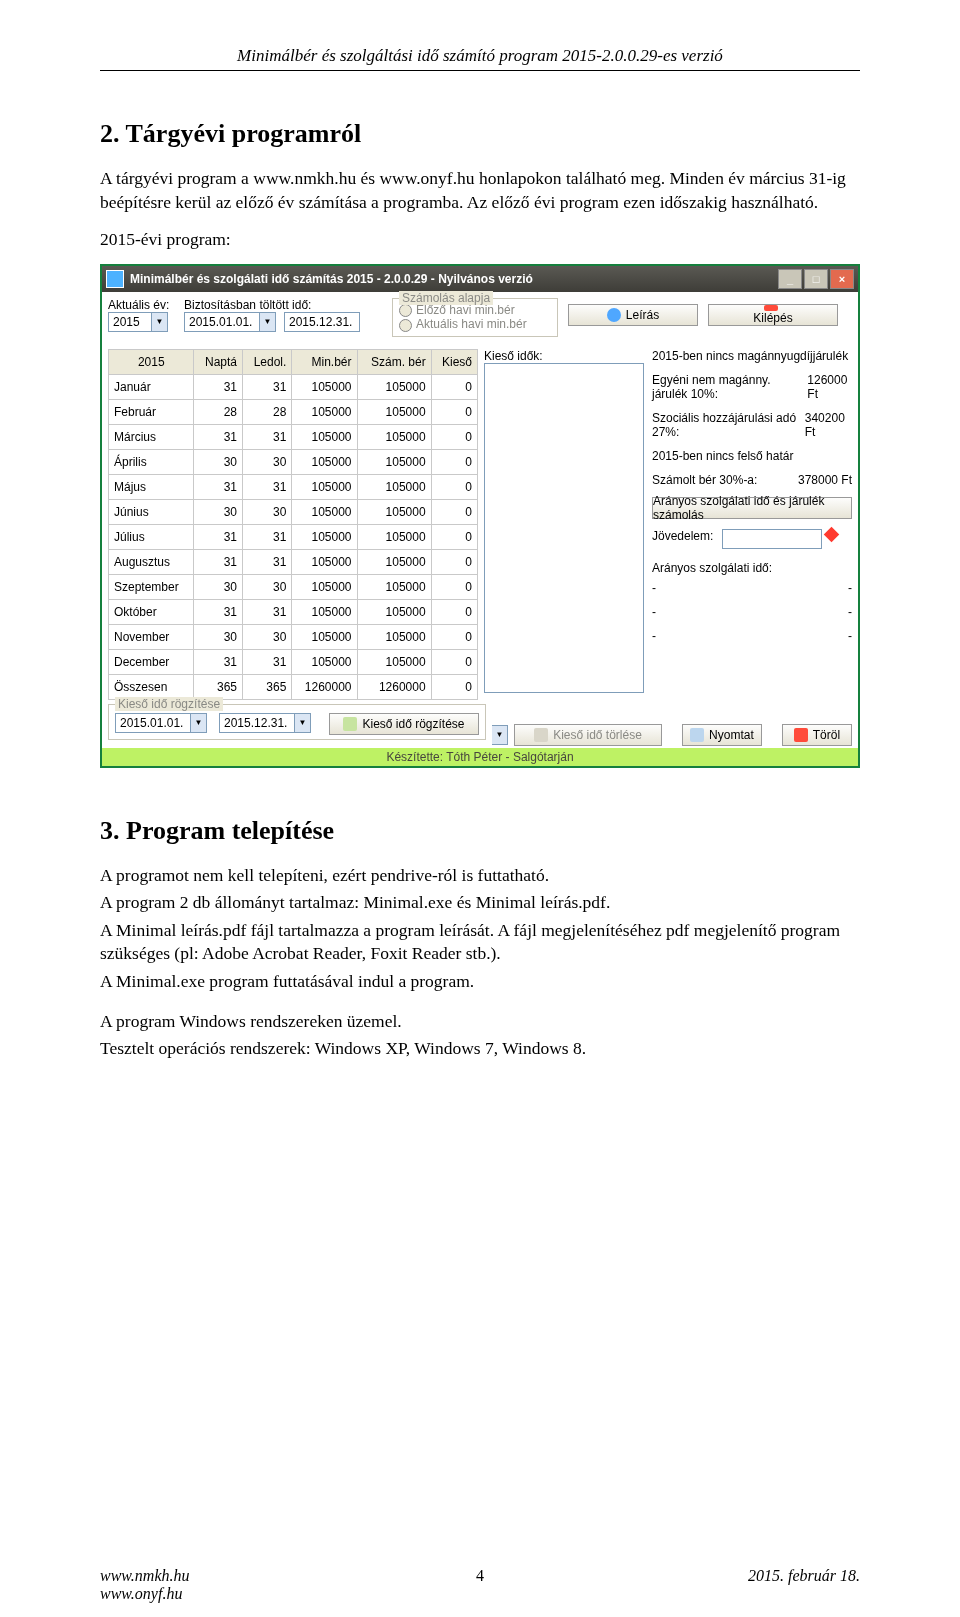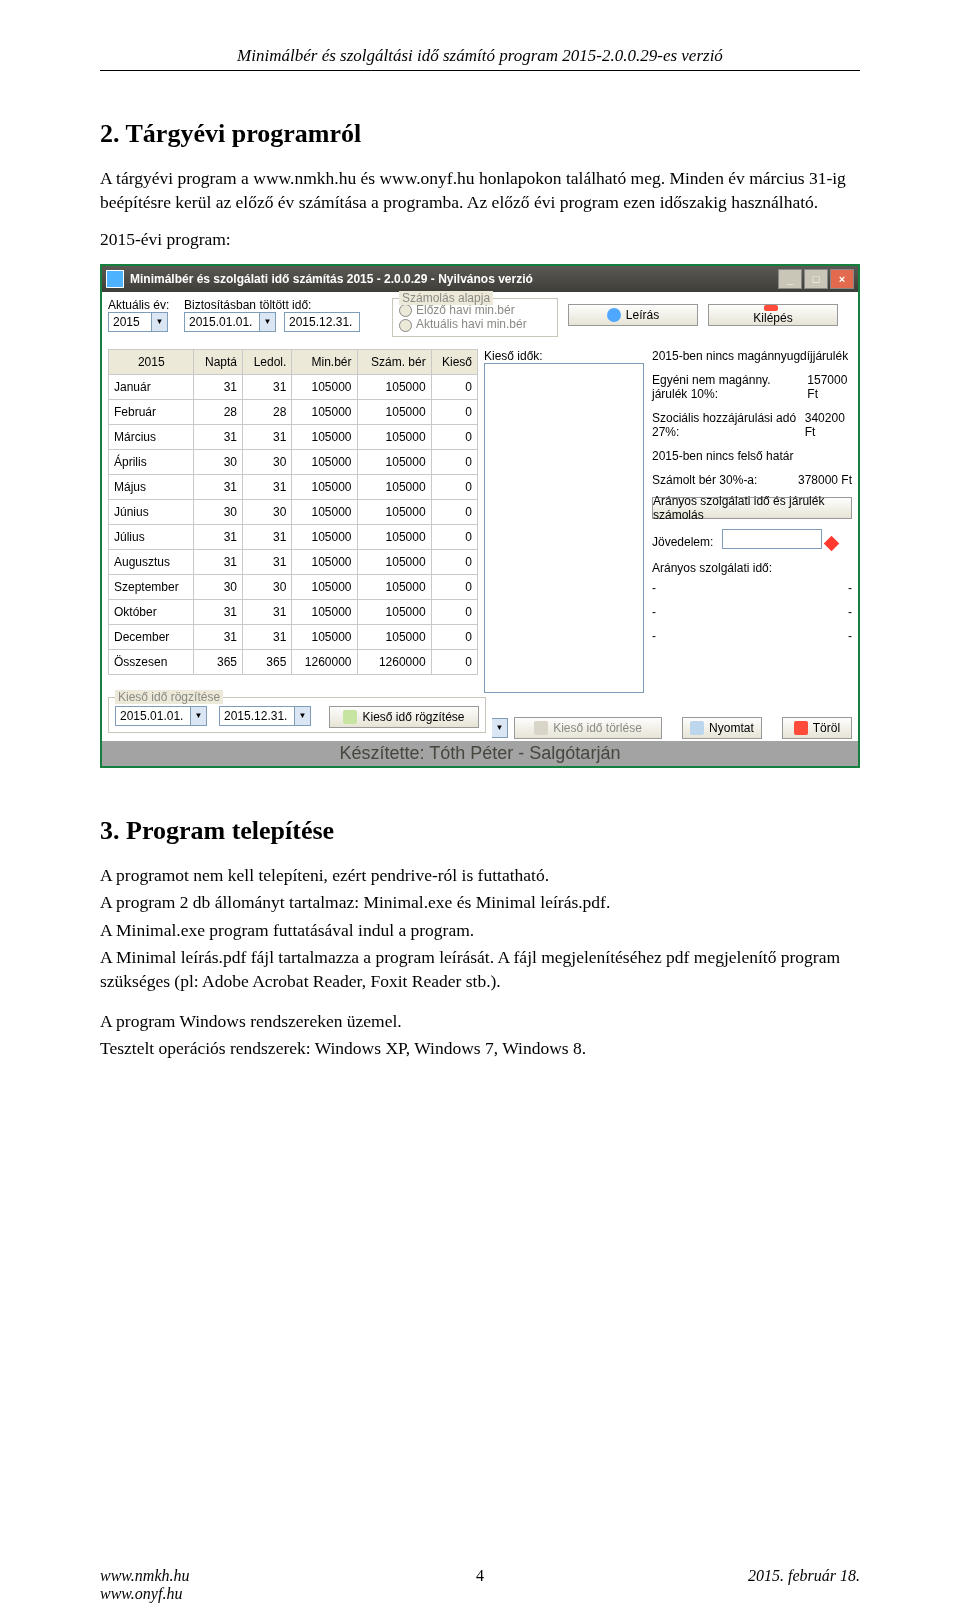--- a/index.html
+++ b/index.html
@@ -25,21 +25,21 @@
   .gray-text{color:#8a8a85;}
   .tbl{border:1px solid #7f9db9;background:#fff;border-collapse:collapse;font-size:12px;width:370px;}
   .tbl td,.tbl th{border:1px solid #c9c9c9;padding:3px 5px;text-align:right;height:18px;}
   .tbl td.first{text-align:left;}
   .tbl tr.hdr td{background:#ece9d8;}
   .listbox{border:1px solid #7f9db9;background:#fff;width:160px;height:330px;box-sizing:border-box;}
   .rightcol{flex:1;padding-left:8px;font-size:12px;}
   .kvrow{display:flex;justify-content:space-between;margin-bottom:10px;}
   .groupbox{border:1px solid #c9c6b8;position:relative;padding:8px 6px 4px 6px;margin-bottom:6px;}
   .group-title{position:absolute;top:-8px;left:6px;background:#ece9d8;padding:0 3px;font-size:12px;color:#8a8a85;}
-  .footer-bar{background:#a3a3a3;text-align:center;padding:2px;color:#47463e;font-size:18px;}
+  .footer-bar{background:#bef264;text-align:center;padding:2px;color:#47463e;font-size:12px;}
   .page-footer{position:absolute;bottom:30px;left:100px;right:100px;display:flex;justify-content:space-between;font-style:italic;font-size:16px;}
   .page-footer .center{position:absolute;left:0;right:0;text-align:center;font-style:normal;}
   .red-arrow{width:11px;height:11px;background:#ff3a2f;display:inline-block;transform:rotate(45deg);margin-left:4px;}
 </style>
 </head>
 <body>
 
 <div class="page">
   <div class="doc-header">Minimálbér és szolgáltási idő számító program 2015-2.0.0.29-es verzió</div>
 
@@ -179,20 +179,28 @@
                 </tr>
                 <tr>
                   <td class="first">Október</td>
                   <td>31</td>
                   <td>31</td>
                   <td>105000</td>
                   <td>105000</td>
                   <td>0</td>
                 </tr>
                 <tr>
+                  <td class="first">November</td>
+                  <td>30</td>
+                  <td>30</td>
+                  <td>105000</td>
+                  <td>105000</td>
+                  <td>0</td>
+                </tr>
+                <tr>
                   <td class="first">December</td>
                   <td>31</td>
                   <td>31</td>
                   <td>105000</td>
                   <td>105000</td>
                   <td>0</td>
                 </tr>
                 <tr>
                   <td class="first">Összesen</td>
                   <td>365</td>
@@ -206,38 +214,38 @@
 
           <div style="margin-left:6px;">
             <div class="lbl">Kieső idők:</div>
             <div class="listbox"></div>
           </div>
 
           <div class="rightcol">
             <div style="margin-bottom:10px;">2015-ben nincs magánnyugdíjjárulék</div>
             <div class="kvrow">
                 <span>Egyéni nem magánny. járulék 10%:</span>
-                <span>157000 Ft</span>
+                <span>126000 Ft</span>
               </div>
             <div class="kvrow">
                 <span>Szociális hozzájárulási adó 27%:</span>
                 <span>340200 Ft</span>
               </div>
             <div style="margin-bottom:10px;">2015-ben nincs felső határ</div>
             <div class="kvrow">
                 <span>Számolt bér 30%-a:</span>
                 <span>378000 Ft</span>
               </div>
 
             <div class="btn" style="width:100%;margin-top:6px;flex-direction:column;">
               <span class="iconbox" style="background:#7fd3ff;border-radius:50%;"></span>
               <span>Arányos szolgálati idő és járulék számolás</span>
             </div>
 
-            <div class="row" style="margin-top:10px;align-items:flex-end;">
+            <div class="row" style="margin-top:10px;align-items:flex-start;">
               <span style="width:70px;">Jövedelem:</span>
               <div class="field" style="width:100px;"></div>
               <span class="red-arrow"></span>
             </div>
             <div style="margin-top:12px;">Arányos szolgálati idő:</div>
             <div class="kvrow" style="margin-top:6px;">
                 <span>-</span>
                 <span>-</span>
               </div>
             <div class="kvrow">
@@ -282,22 +290,22 @@
           </div>
         </div>
       </div>
       <div class="footer-bar">Készítette: Tóth Péter - Salgótarján</div>
     </div>
   </div>
 
   <h1 class="section">3.  Program telepítése</h1>
   <p class="body">A programot nem kell telepíteni, ezért pendrive-ról is futtatható.</p>
   <p class="body">A program 2 db állományt tartalmaz: Minimal.exe és Minimal leírás.pdf.</p>
+  <p class="body">A Minimal leírás.pdf fájl tartalmazza a program leírását. A fájl megjelenítéséhez pdf megjelenítő program szükséges (pl: Adobe Acrobat Reader, Foxit Reader stb.).</p>
   <p class="body">A Minimal.exe program futtatásával indul a program.</p>
-  <p class="body">A Minimal leírás.pdf fájl tartalmazza a program leírását. A fájl megjelenítéséhez pdf megjelenítő program szükséges (pl: Adobe Acrobat Reader, Foxit Reader stb.).</p>
   <p class="body" style="margin-top:16px;">A program Windows rendszereken üzemel.</p>
   <p class="body">Tesztelt operációs rendszerek: Windows XP, Windows 7, Windows 8.</p>
 
   <div class="page-footer">
     <div>
       <div>www.nmkh.hu</div>
       <div>www.onyf.hu</div>
     </div>
     <div class="center">4</div>
     <div style="text-align:right;">2015. február 18.</div>

